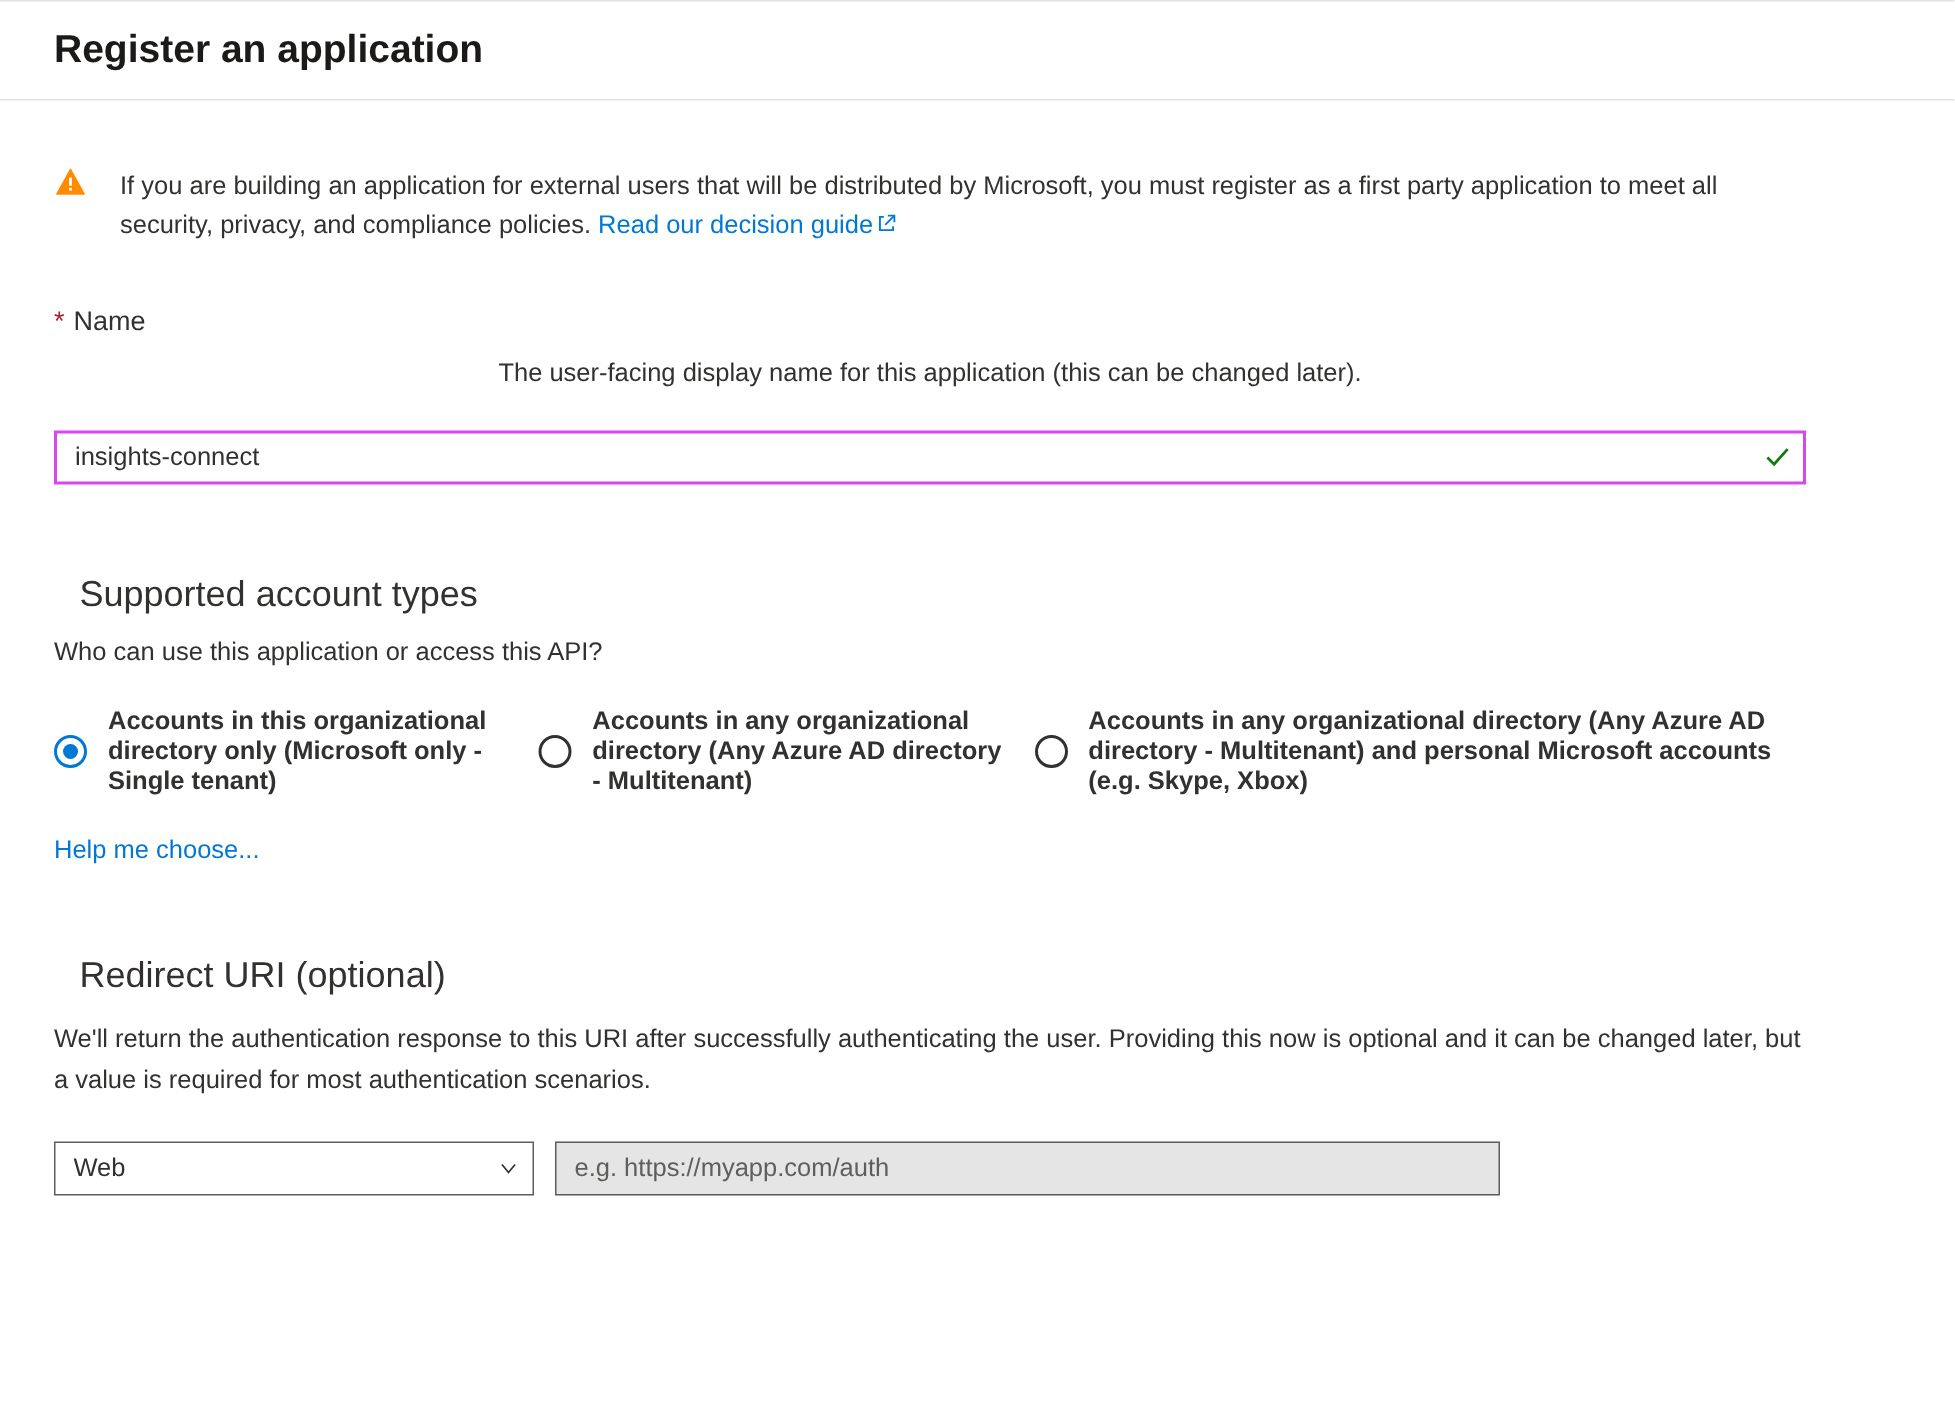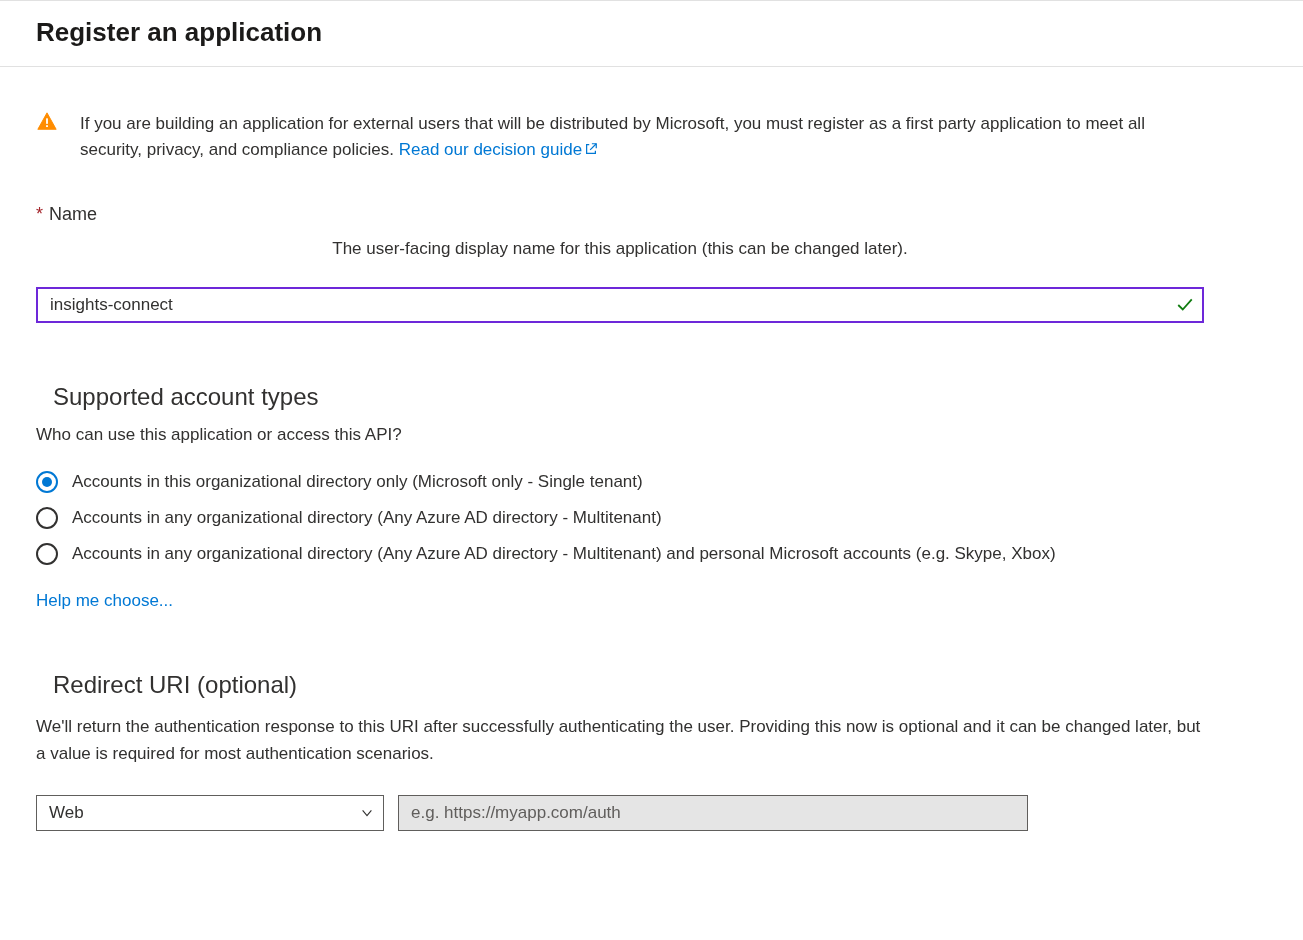--- a/index.html
+++ b/index.html
@@ -75,21 +75,21 @@
     .input-wrap {
       position: relative;
       margin-bottom: 60px;
     }
     .name-input {
       width: 100%;
       height: 36px;
       padding: 4px 40px 4px 12px;
       font-size: 17px;
       font-family: inherit;
-      border: 2px solid #6d28d9;
+      border: 2px solid #d946ef;
       outline: none;
       color: #323130;
       background: #fff;
     }
     .check-icon {
       position: absolute;
       right: 10px;
       top: 50%;
       transform: translateY(-50%);
       color: #107c10;
@@ -108,23 +108,24 @@
       margin-left: 17px;
     }
     .section-help {
       font-size: 17px;
       color: #323130;
       margin-bottom: 26px;
       margin-top: 14px;
     }
     .radio-group {
       display: flex;
-      flex-direction: column;
+      flex-direction: row;
       gap: 14px;
       margin-bottom: 26px;
+      font-weight: bold;
     }
     .radio-row {
       display: flex;
       align-items: center;
       gap: 14px;
       cursor: pointer;
     }
     .radio-outer {
       width: 22px;
       height: 22px;
@@ -158,21 +159,21 @@
       display: inline-block;
       margin-bottom: 60px;
     }
     .redirect-row {
       display: flex;
       gap: 14px;
       margin-top: 28px;
     }
     .platform-select {
       position: relative;
-      width: 348px;
+      width: 320px;
     }
     .platform-select-box {
       width: 100%;
       height: 36px;
       border: 1px solid #605e5c;
       padding: 4px 36px 4px 12px;
       font-size: 17px;
       background: #fff;
       display: flex;
       align-items: center;

